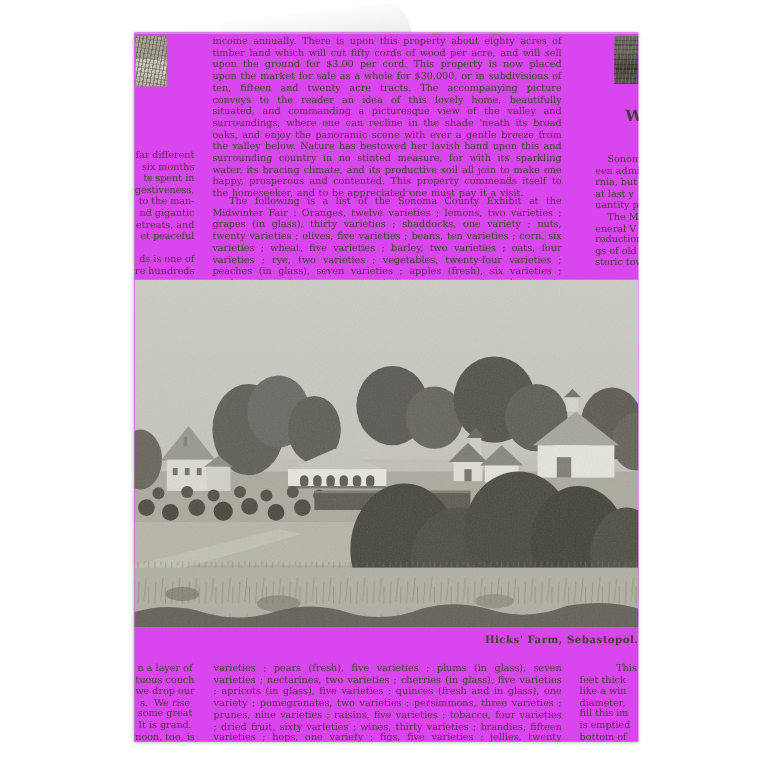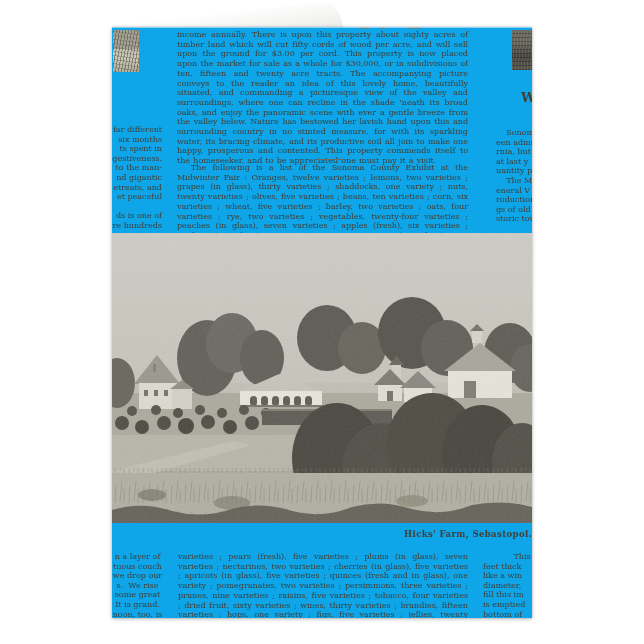--- a/index.html
+++ b/index.html
@@ -14,21 +14,21 @@
   .fold {
     position:absolute; left:113px; top:3px; width:234px; height:26px;
     background:linear-gradient(172deg,#ffffff 40%,#f0f0ee 85%,#e9e9e7);
     clip-path:polygon(0% 98%, 2% 88%, 86% 2%, 93% 0%, 97% 45%, 98.5% 98%);
     filter:drop-shadow(0 0 1px rgba(0,0,0,.15));
   }
 
   
   .card {
     position:absolute; left:112px; top:27px; width:420px; height:591px;
-    background:#0ea5e9;
+    background:#d946ef;
     box-shadow:0 1px 4px rgba(0,0,0,.28), 0 0 1px rgba(0,0,0,.25);
     overflow:hidden;
     color:#423f34;
   }
   .card::before { 
     content:""; position:absolute; left:0; top:0; right:0; height:1px;
     background:rgba(255,255,255,.5); z-index:5;
   }
 
   .bodytext {

